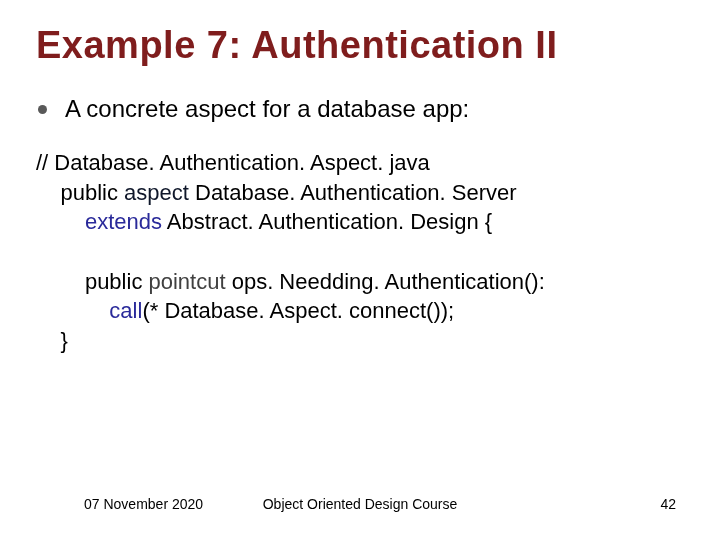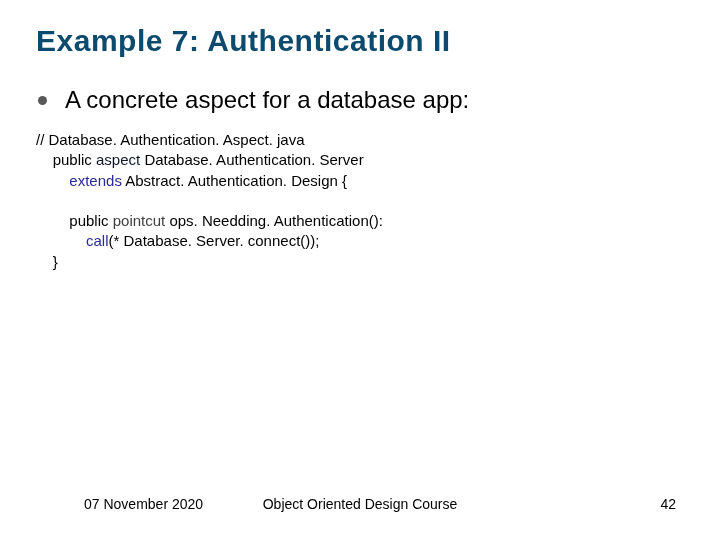--- a/index.html
+++ b/index.html
@@ -10,47 +10,47 @@
     font-family: Arial, Helvetica, sans-serif;
     position: relative;
     overflow: hidden;
   }
   .slide {
     padding: 24px 36px 0 36px;
     height: 100%;
     position: relative;
   }
   .title {
-    font-size: 30px;
+    font-size: 38px;
     font-weight: bold;
-    color: #0c4a6e;
+    color: #7f1d1d;
     margin-bottom: 28px;
     letter-spacing: 0.5px;
   }
   .bullet-row {
     display: flex;
     align-items: flex-start;
-    margin-bottom: 16px;
+    margin-bottom: 25px;
     padding-left: 2px;
   }
   .bullet-dot {
     width: 9px;
     height: 9px;
     background: #595959;
     border-radius: 50%;
     margin-top: 10px;
     margin-right: 18px;
     flex-shrink: 0;
   }
   .bullet-text {
     font-size: 24px;
     color: #000;
   }
   .code-block {
-    font-size: 15px;
+    font-size: 22px;
     color: #000;
     line-height: 1.35;
     padding-left: 0;
   }
   .code-line { white-space: pre; }
   .kw-aspect { color: #0f172a; }
   .kw-extends { color: #2a2a9a; margin-top: 26px; }
   .kw-pointcut { color: #404040; }
   .kw-call { color: #2a2a9a; }
   .footer {
@@ -84,21 +84,21 @@
     <div class="bullet-dot"></div>
     <div class="bullet-text">A concrete aspect for a database app:</div>
   </div>
 
   <div class="code-block">
     <div class="code-line">// Database. Authentication. Aspect. java</div>
     <div class="code-line"><span>    public </span><span class="kw-aspect">aspect</span><span> Database. Authentication. Server</span></div>
     <div class="code-line"><span>        </span><span class="kw-extends">extends</span><span> Abstract. Authentication. Design {</span></div>
     <div class="code-line"> </div>
     <div class="code-line"><span>        public </span><span class="kw-pointcut">pointcut</span><span> ops. Needding. Authentication():</span></div>
-    <div class="code-line"><span>            </span><span class="kw-call">call</span><span>(* Database. Server. connect());</span></div>
+    <div class="code-line"><span>            </span><span class="kw-call">call</span><span>(* Database. Aspect. connect());</span></div>
     <div class="code-line">    }</div>
   </div>
 
   <div class="footer">
     <span>07 November 2020</span>
     <span class="footer-center">Object Oriented Design Course</span>
     <span class="footer-right">42</span>
   </div>
 </div>
 

